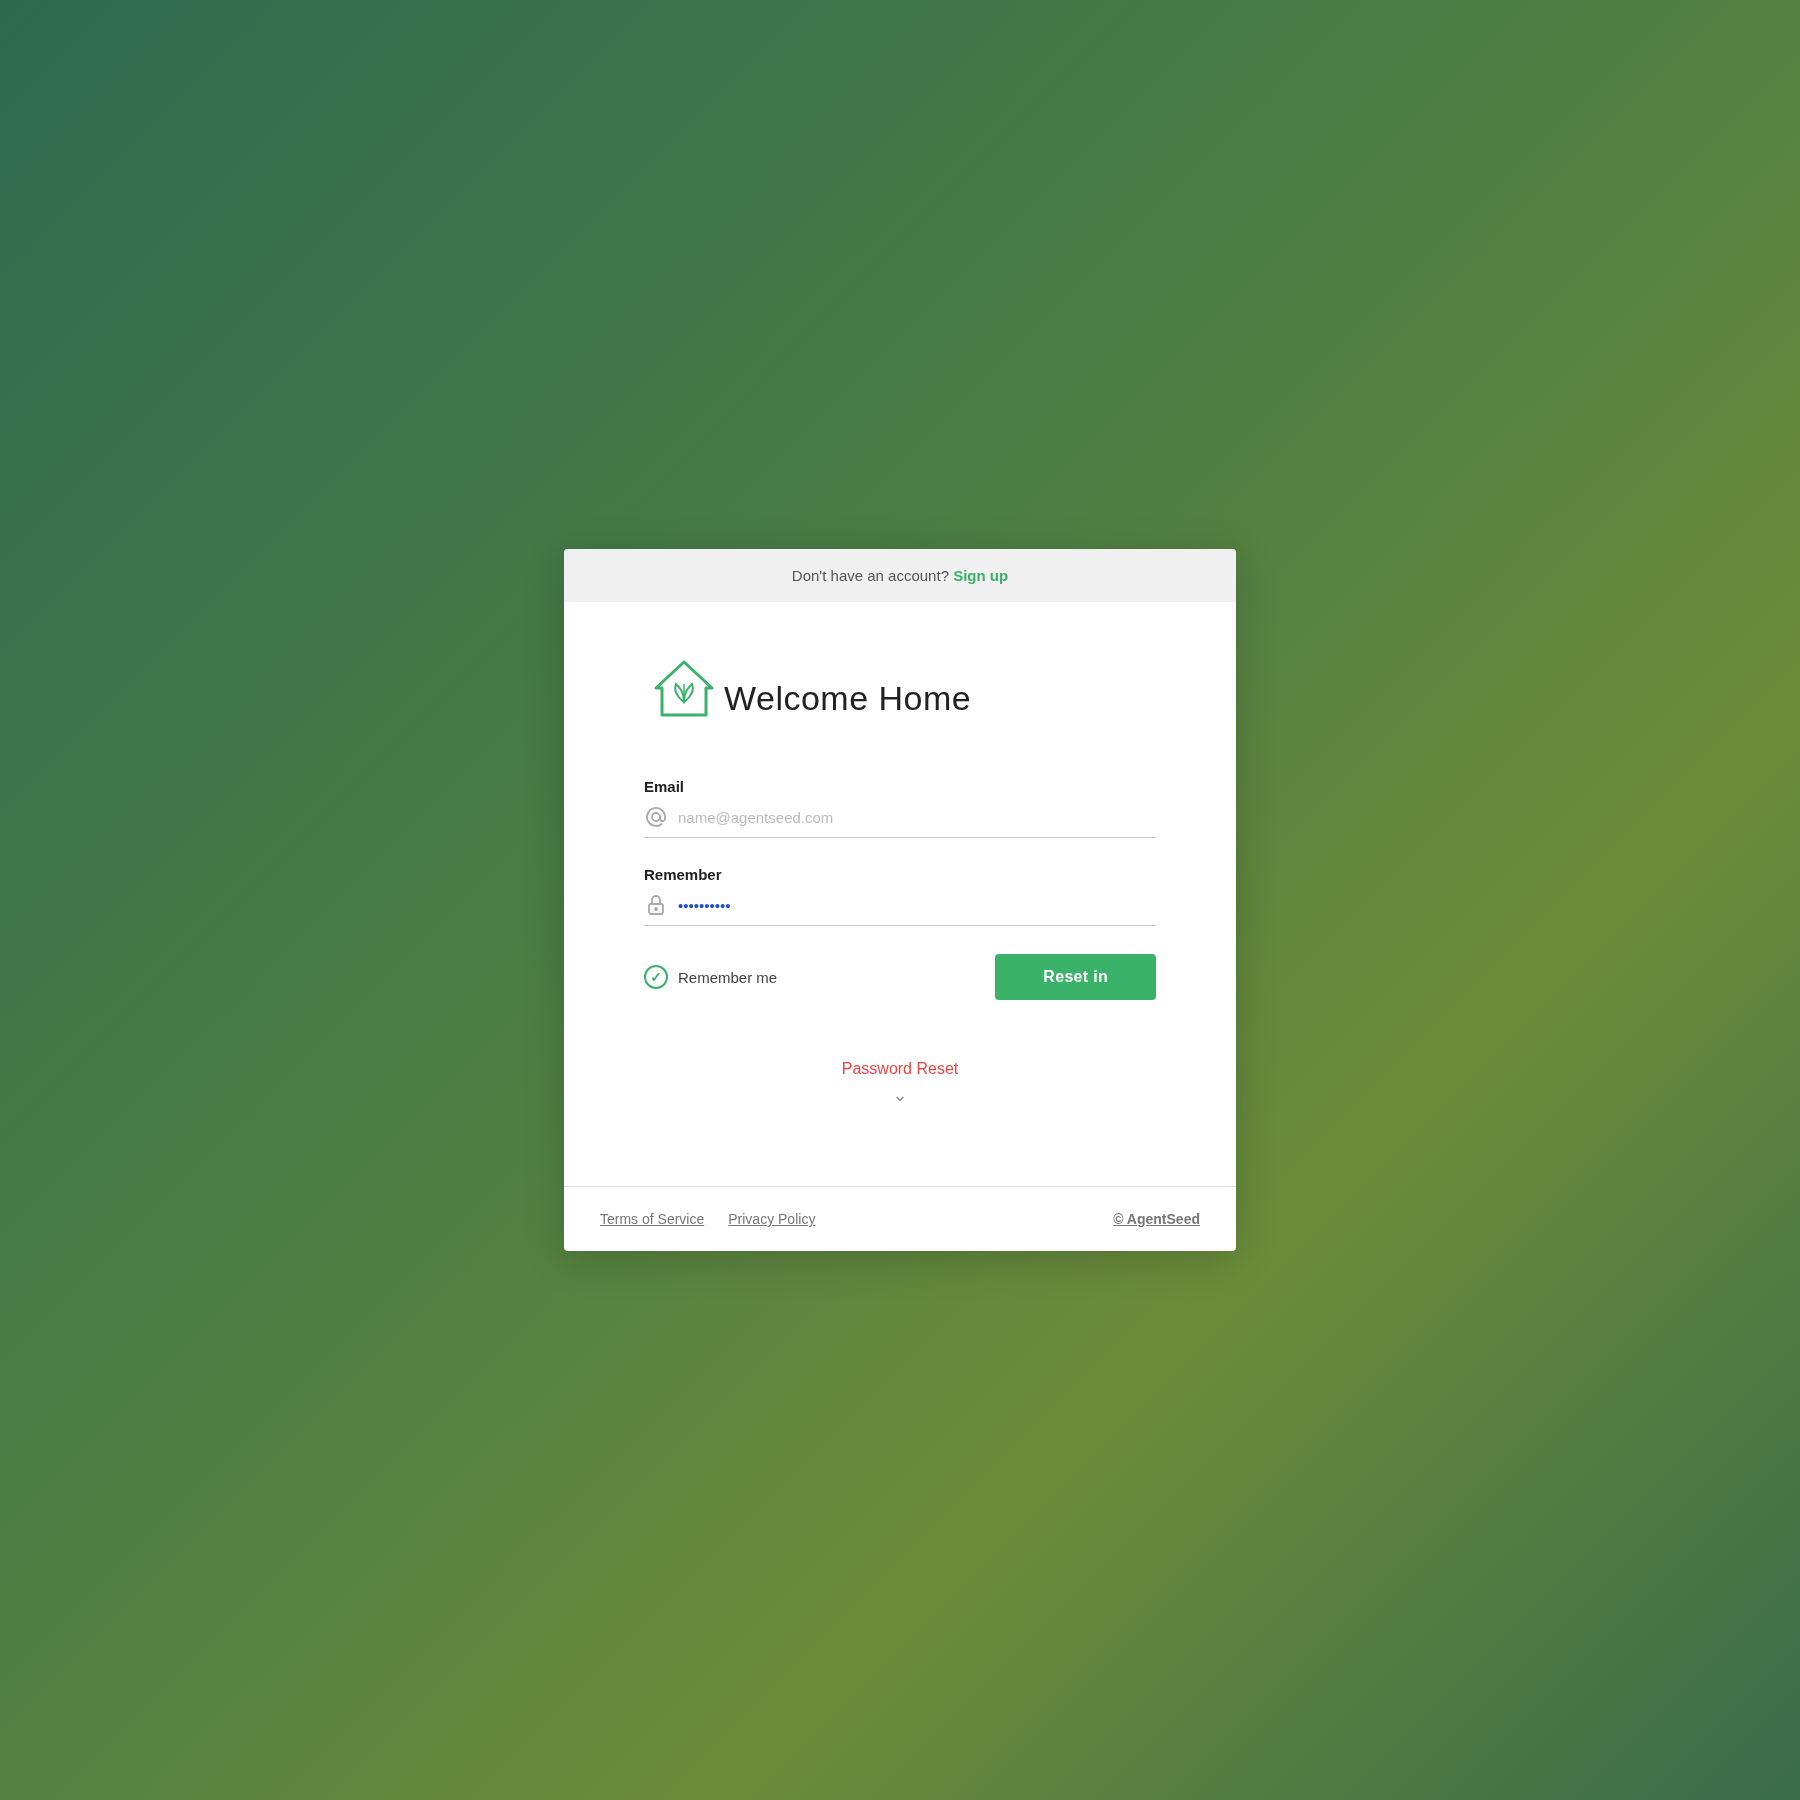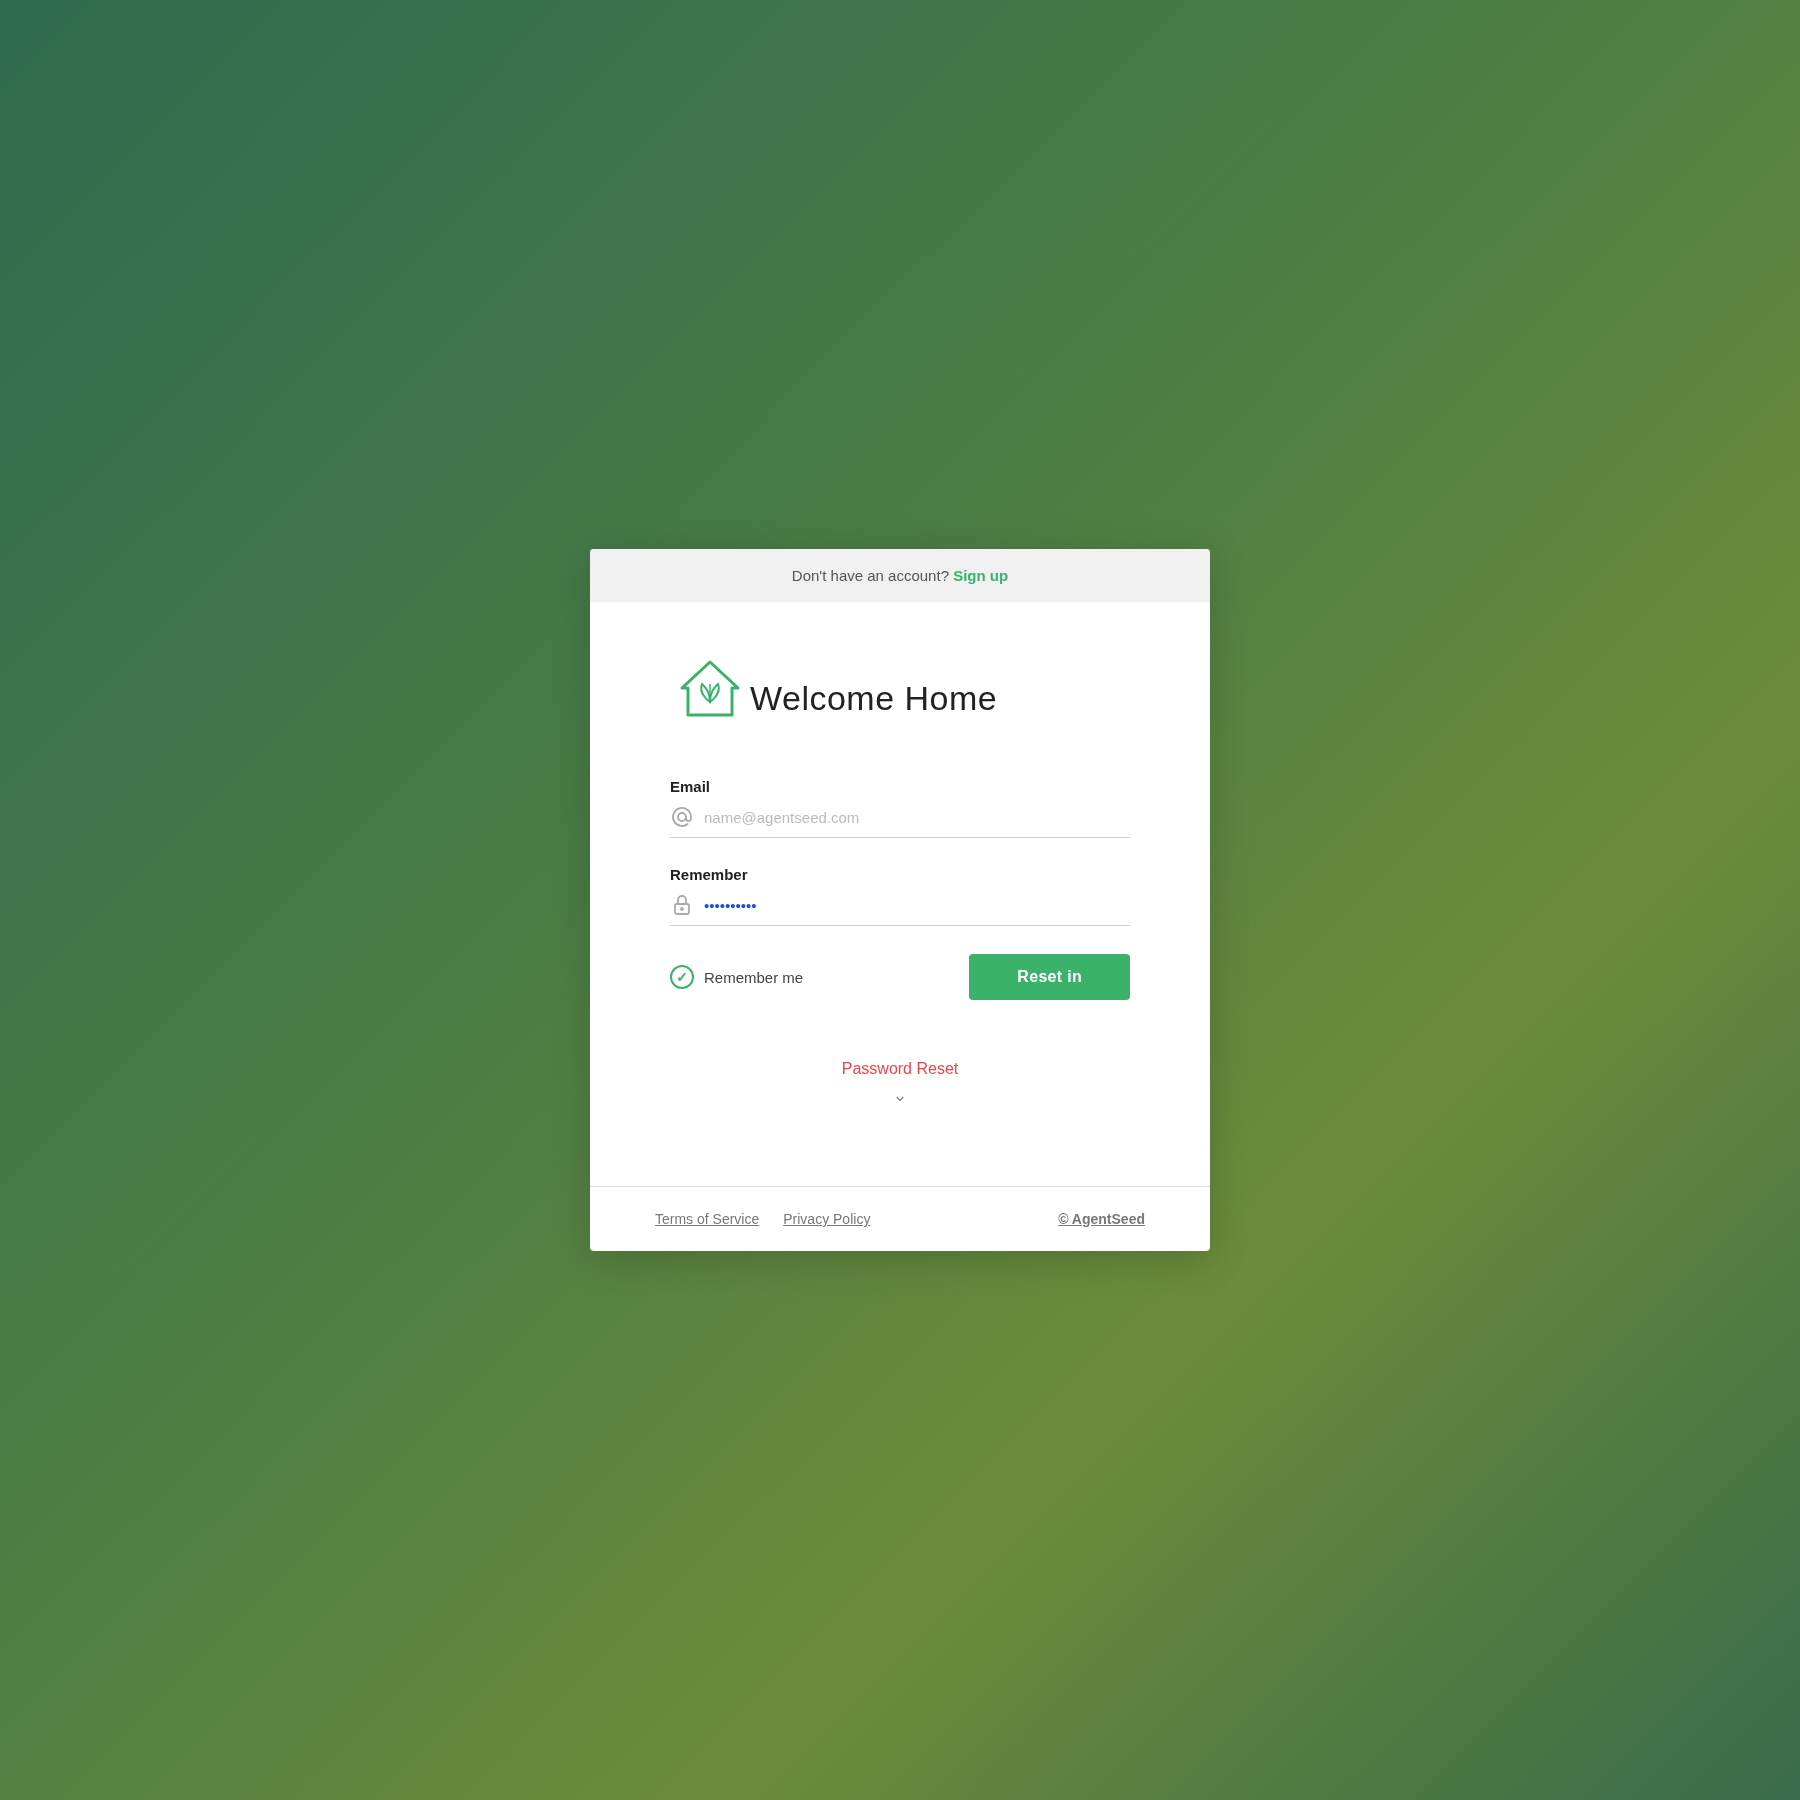--- a/index.html
+++ b/index.html
@@ -12,21 +12,21 @@
       width: 1800px;
       height: 1800px;
       display: flex;
       align-items: center;
       justify-content: center;
       background: linear-gradient(135deg, #2d6b4f 0%, #4a7c45 40%, #6b8c3a 70%, #3a6b4a 100%);
       font-family: -apple-system, BlinkMacSystemFont, 'Segoe UI', Helvetica, Arial, sans-serif;
     }
 
     .card {
-      width: 620px;
+      width: 672px;
       background: #ffffff;
       border-radius: 4px;
       overflow: hidden;
       box-shadow: 0 8px 40px rgba(0,0,0,0.18);
     }
 
     .card-top-banner {
       background: #f0f0f0;
       padding: 18px 24px;
       text-align: center;
@@ -163,21 +163,21 @@
     }
 
     .chevron-down {
       font-size: 18px;
       color: #888;
       display: block;
     }
 
     .card-footer {
       border-top: 1px solid #e0e0e0;
-      padding: 24px 65px;
+      padding: 24px 36px;
       display: flex;
       justify-content: space-between;
       align-items: center;
     }
 
     .footer-links {
       display: flex;
       gap: 24px;
     }
 

